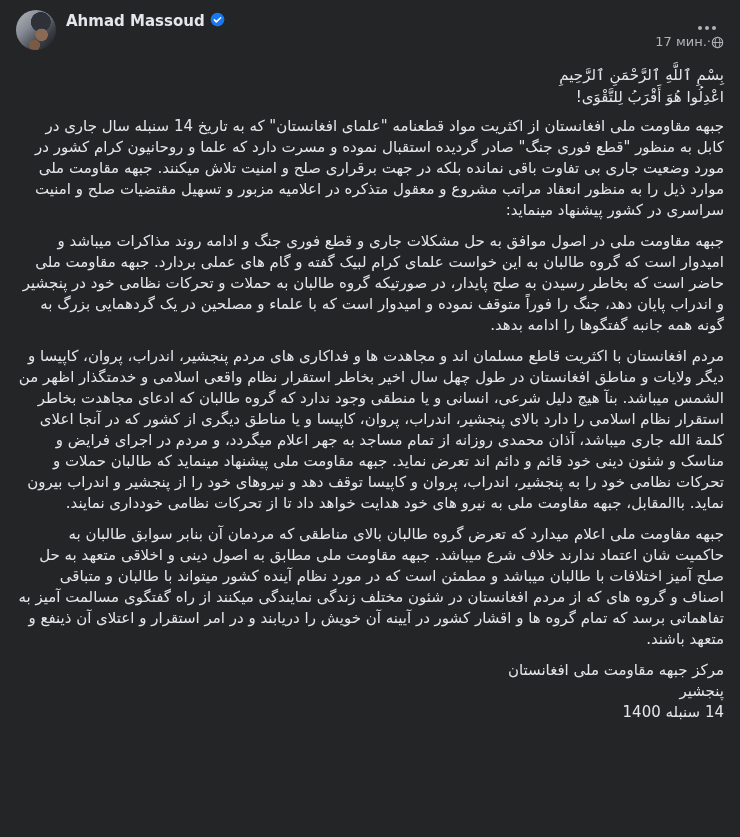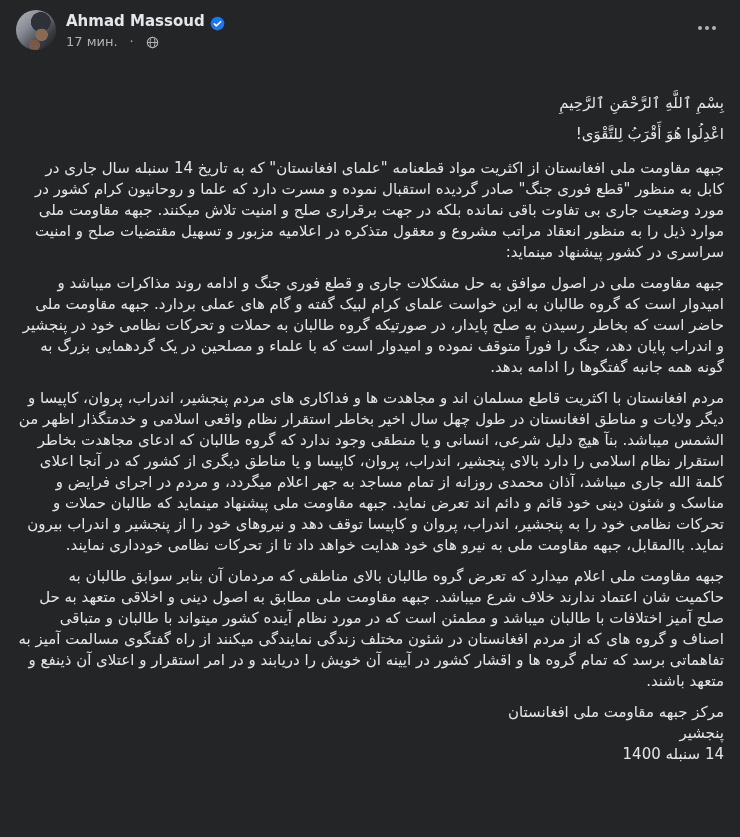--- a/index.html
+++ b/index.html
@@ -23,47 +23,47 @@
   .avatar{
     width:40px;height:40px;border-radius:50%;overflow:hidden;flex:0 0 40px;
     background:
       radial-gradient(circle at 64% 62%, #8a6a52 0 17%, rgba(0,0,0,0) 18%),
       radial-gradient(circle at 46% 88%, #7a5a45 0 13%, rgba(0,0,0,0) 14%),
       radial-gradient(circle at 62% 30%, #2e3138 0 26%, rgba(0,0,0,0) 27%),
       linear-gradient(135deg,#b3b8bf 0%,#878c96 35%,#3a3d44 72%,#16181c 100%);
     cursor:pointer;
   }
   .header-text{margin-left:10px;flex:1;min-width:0;}
-  .author-row{display:flex;align-items:flex-end;gap:5px;margin-top:2px;}
+  .author-row{display:flex;align-items:flex-start;gap:5px;margin-top:2px;}
   .author-name{
     color:var(--text-primary);font-weight:700;font-size:15px;line-height:19px;
     cursor:pointer;
   }
   .verified-badge{width:15px;height:15px;display:inline-block;flex:0 0 auto;}
   .meta-row{
-    display:flex;align-items:center;gap:12px;margin-top:3px;
-    color:var(--text-secondary);font-size:13px;line-height:16px;
+    display:flex;align-items:center;gap:0;margin-top:3px;
+    color:var(--text-secondary);font-size:13px;line-height:16px;justify-content:flex-end;
   }
   .meta-row .timestamp{cursor:pointer;}
   .globe-icon{display:inline-block;margin-top:1px;}
   .menu-dots{
     position:absolute;right:20px;top:22px;display:flex;gap:3px;
     padding:4px;border-radius:50%;cursor:pointer;
   }
   .menu-dots span{width:4px;height:4px;border-radius:50%;background:var(--text-secondary);}
   
   .post-body{
     direction:rtl;text-align:right;unicode-bidi:isolate;
     padding:4px 16px 14px 16px;
     color:var(--text-primary);
     font-size:15px;line-height:21px;
   }
   .post-paragraph{white-space:pre-line;margin:0 0 10px 0;}
   .post-paragraph:last-child{margin-bottom:0;}
-  .post-paragraph.arabic-opening{line-height:31px;margin-bottom:8px;margin-top:24px;}
+  .post-paragraph.arabic-opening{line-height:22px;margin-bottom:8px;}
 </style>
 </head>
 <body>
 
 <div class="post-card">
 
   <div class="post-header">
     <div class="avatar"></div>
 
     <div class="header-text">

